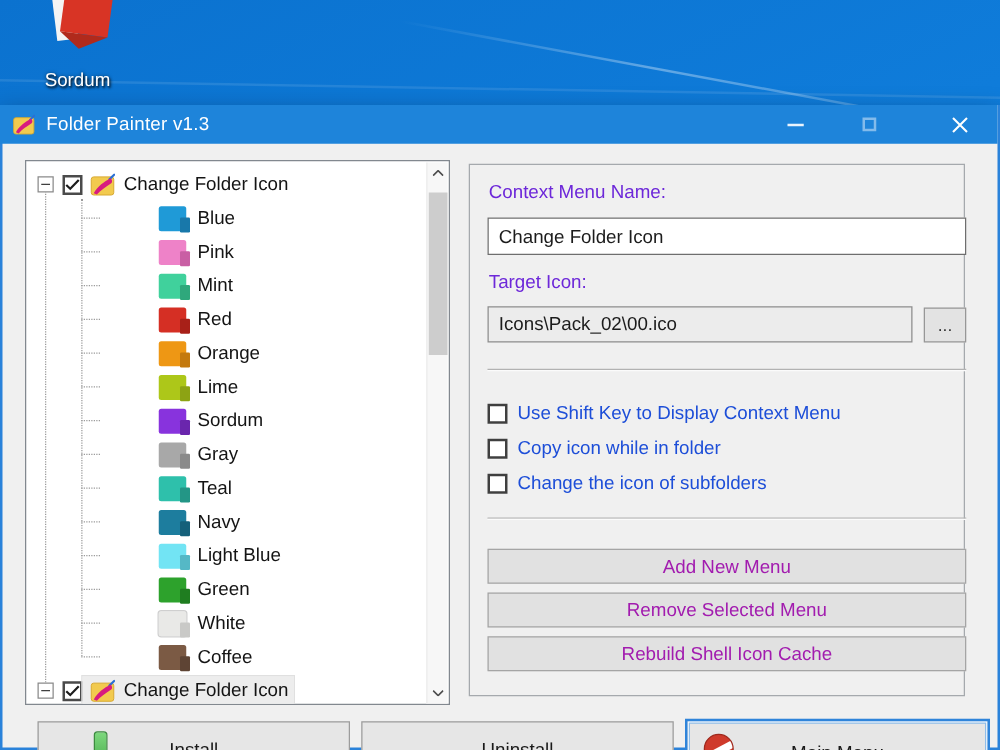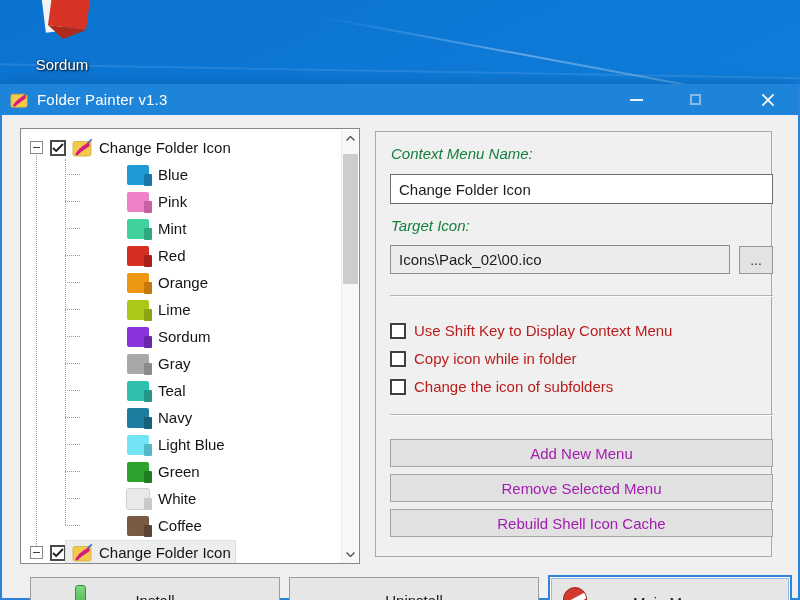--- a/index.html
+++ b/index.html
@@ -60,31 +60,31 @@
 
   
   .sbar { position:absolute; right:1px; top:1px; width:17px; height:433px; background:#f7f7f7; border-left:1px solid #ebebeb; }
   .sbar .arr { position:absolute; left:0; width:17px; height:17px; display:flex; align-items:center; justify-content:center; }
   .arr-up { top:0; } .arr-down { bottom:0; }
   .sthumb { position:absolute; left:1px; top:24px; width:15px; height:130px; background:#cdcdcd; }
 
   
   .gbox { position:absolute; left:373px; top:47px; width:397px; height:426px;
           border:1px solid #a5a9ad; background:#f0f0f0; }
-  .gbox .flabel { position:absolute; left:15px; font-size:15px; color:#15803d;font-style:italic; }
+  .gbox .flabel { position:absolute; left:15px; font-size:15px; color:#6d28d9; }
   .inp { position:absolute; font-size:15px; color:#1c1c1c; padding:0 8px; display:flex; align-items:center; }
   .inp1 { left:14px; top:42px; width:383px; height:30px; background:#fff; border:1px solid #6e6e6e; }
   .inp2 { left:14px; top:113px; width:340px; height:29px; background:#ececec; border:1px solid #8d8d8d; }
   .browse { position:absolute; left:363px; top:114px; width:34px; height:28px; background:#e3e3e3;
             border:1px solid #979797; font-size:14px; color:#333; display:flex; align-items:center; justify-content:center; }
   .sep { position:absolute; left:14px; width:383px; height:2px;
          border-top:1px solid #b2b2b2; border-bottom:1px solid #fbfbfb; }
   .cbrow { position:absolute; left:14px; display:flex; align-items:center; }
   .pcheck { width:16px; height:16px; background:#fff; border:2px solid #3f3f3f; flex:0 0 auto; }
-  .cbrow .clabel { margin-left:8px; font-size:15px; color:#b91c1c; white-space:nowrap; }
+  .cbrow .clabel { margin-left:8px; font-size:15px; color:#1d4ed8; white-space:nowrap; }
   .pbtn { position:absolute; left:14px; width:383px; height:28px; background:#e1e1e1; border:1px solid #a5a5a5;
           display:flex; align-items:center; justify-content:center; font-size:15px; color:#a21caf; }
 
   
   .bbtn { position:absolute; height:44px; background:#e6e6e6; border:1px solid #9c9c9c; overflow:hidden; }
   .bbtn .blabel { position:absolute; left:0; right:0; top:14px; text-align:center; font-size:15px; color:#1a1a1a; }
   .bbtn-a { left:28px; top:493px; width:250px; }
   .bbtn-b { left:287px; top:493px; width:250px; }
   .bbtn-c { left:546px; top:491px; width:244px; border:2px solid #2f84da;
             box-shadow:inset 0 0 0 1px #ffffff, inset 0 0 0 2px #8fbde9; }

